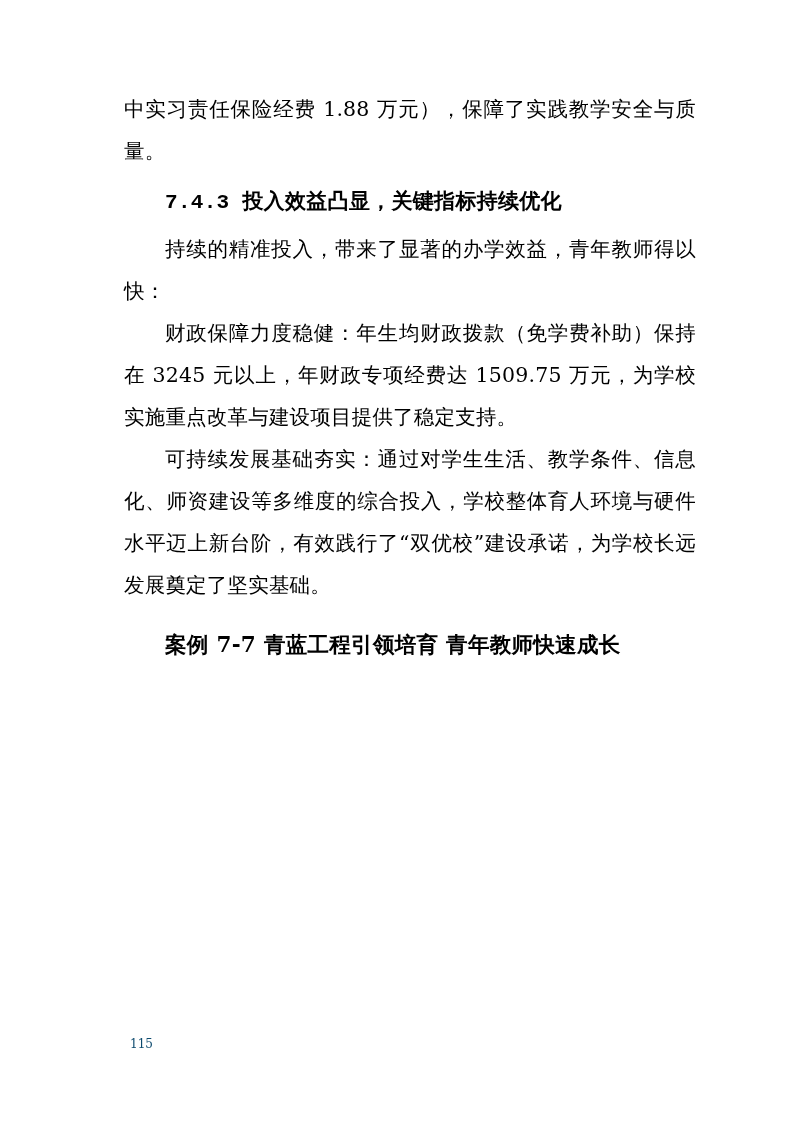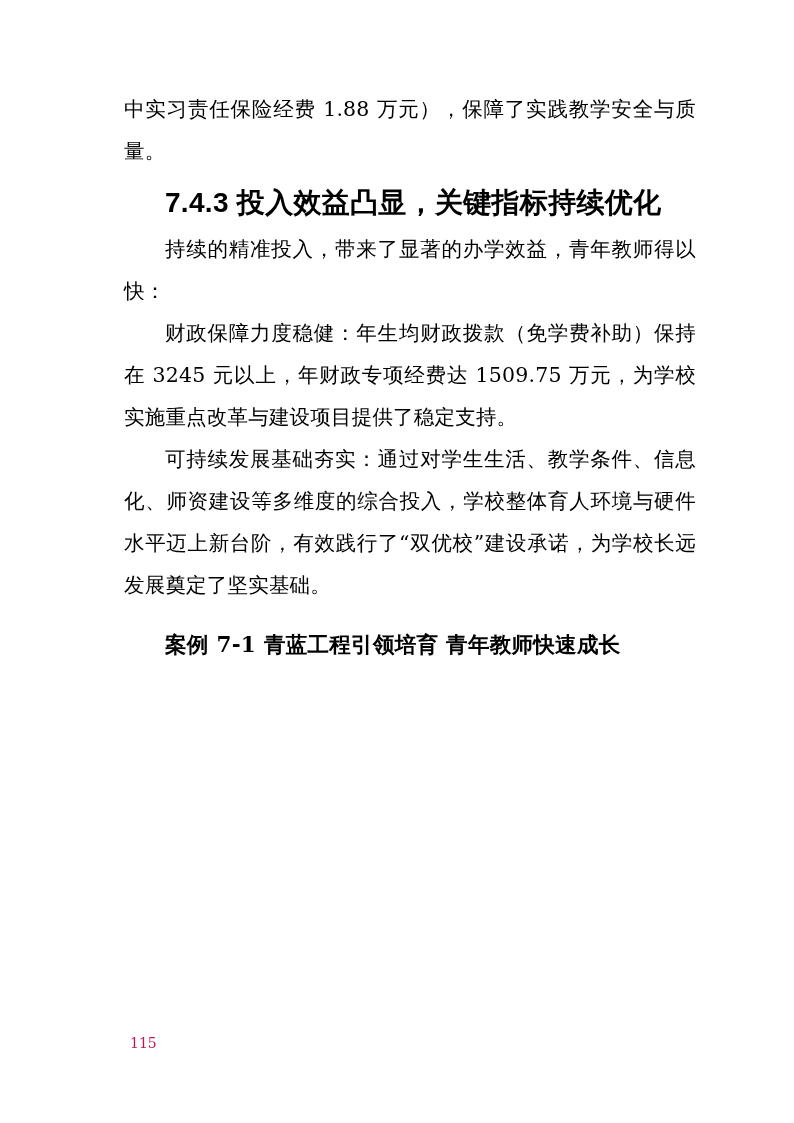--- a/index.html
+++ b/index.html
@@ -31,63 +31,63 @@
     text-justify: inter-ideograph;
     letter-spacing: 0.2px;
   }
   .para {
     margin: 0;
   }
   .para.indent {
     text-indent: 41px;
   }
   .heading-3 {
-    font-size: 28px;
+    font-size: 21px;
     line-height: 42px;
     font-weight: bold;
     margin: 10px 0 4px 0;
     text-indent: 41px;
-    font-family: Liberation Sans, sans-serif;
+    font-family: Liberation Mono, monospace;
     letter-spacing: 0.3px;
   }
   .heading-case {
     font-size: 21.5px;
     line-height: 42px;
     font-weight: bold;
     margin: 18px 0 2px 0;
     text-indent: 41px;
     font-family: "DejaVu Serif", "Liberation Serif", serif;
     letter-spacing: 0.3px;
   }
   .page-number {
     position: absolute;
     left: 118px;
     bottom: 72px;
-    font-size: 14px;
+    font-size: 12px;
     font-family: "DejaVu Serif", "Liberation Serif", serif;
-    color: #be185d;
+    color: #0c4a6e;
   }
 </style>
 </head>
 <body>
 
 <div class="page">
   <div class="body-text">
 
     <p class="para">中实习责任保险经费 1.88 万元），保障了实践教学安全与质量。</p>
 
     <h3 class="heading-3">7.4.3 投入效益凸显，关键指标持续优化</h3>
 
     <p class="para indent">持续的精准投入，带来了显著的办学效益，青年教师得以快：</p>
 
 
     <p class="para indent">财政保障力度稳健：年生均财政拨款（免学费补助）保持在 3245 元以上，年财政专项经费达 1509.75 万元，为学校实施重点改革与建设项目提供了稳定支持。</p>
 
     <p class="para indent">可持续发展基础夯实：通过对学生生活、教学条件、信息化、师资建设等多维度的综合投入，学校整体育人环境与硬件水平迈上新台阶，有效践行了“双优校”建设承诺，为学校长远发展奠定了坚实基础。</p>
 
-    <h3 class="heading-case">案例 7-1 青蓝工程引领培育  青年教师快速成长</h3>
+    <h3 class="heading-case">案例 7-7 青蓝工程引领培育  青年教师快速成长</h3>
 
 
 
   </div>
 
   <div class="page-number">115</div>
 </div>
 
 </body></html>

